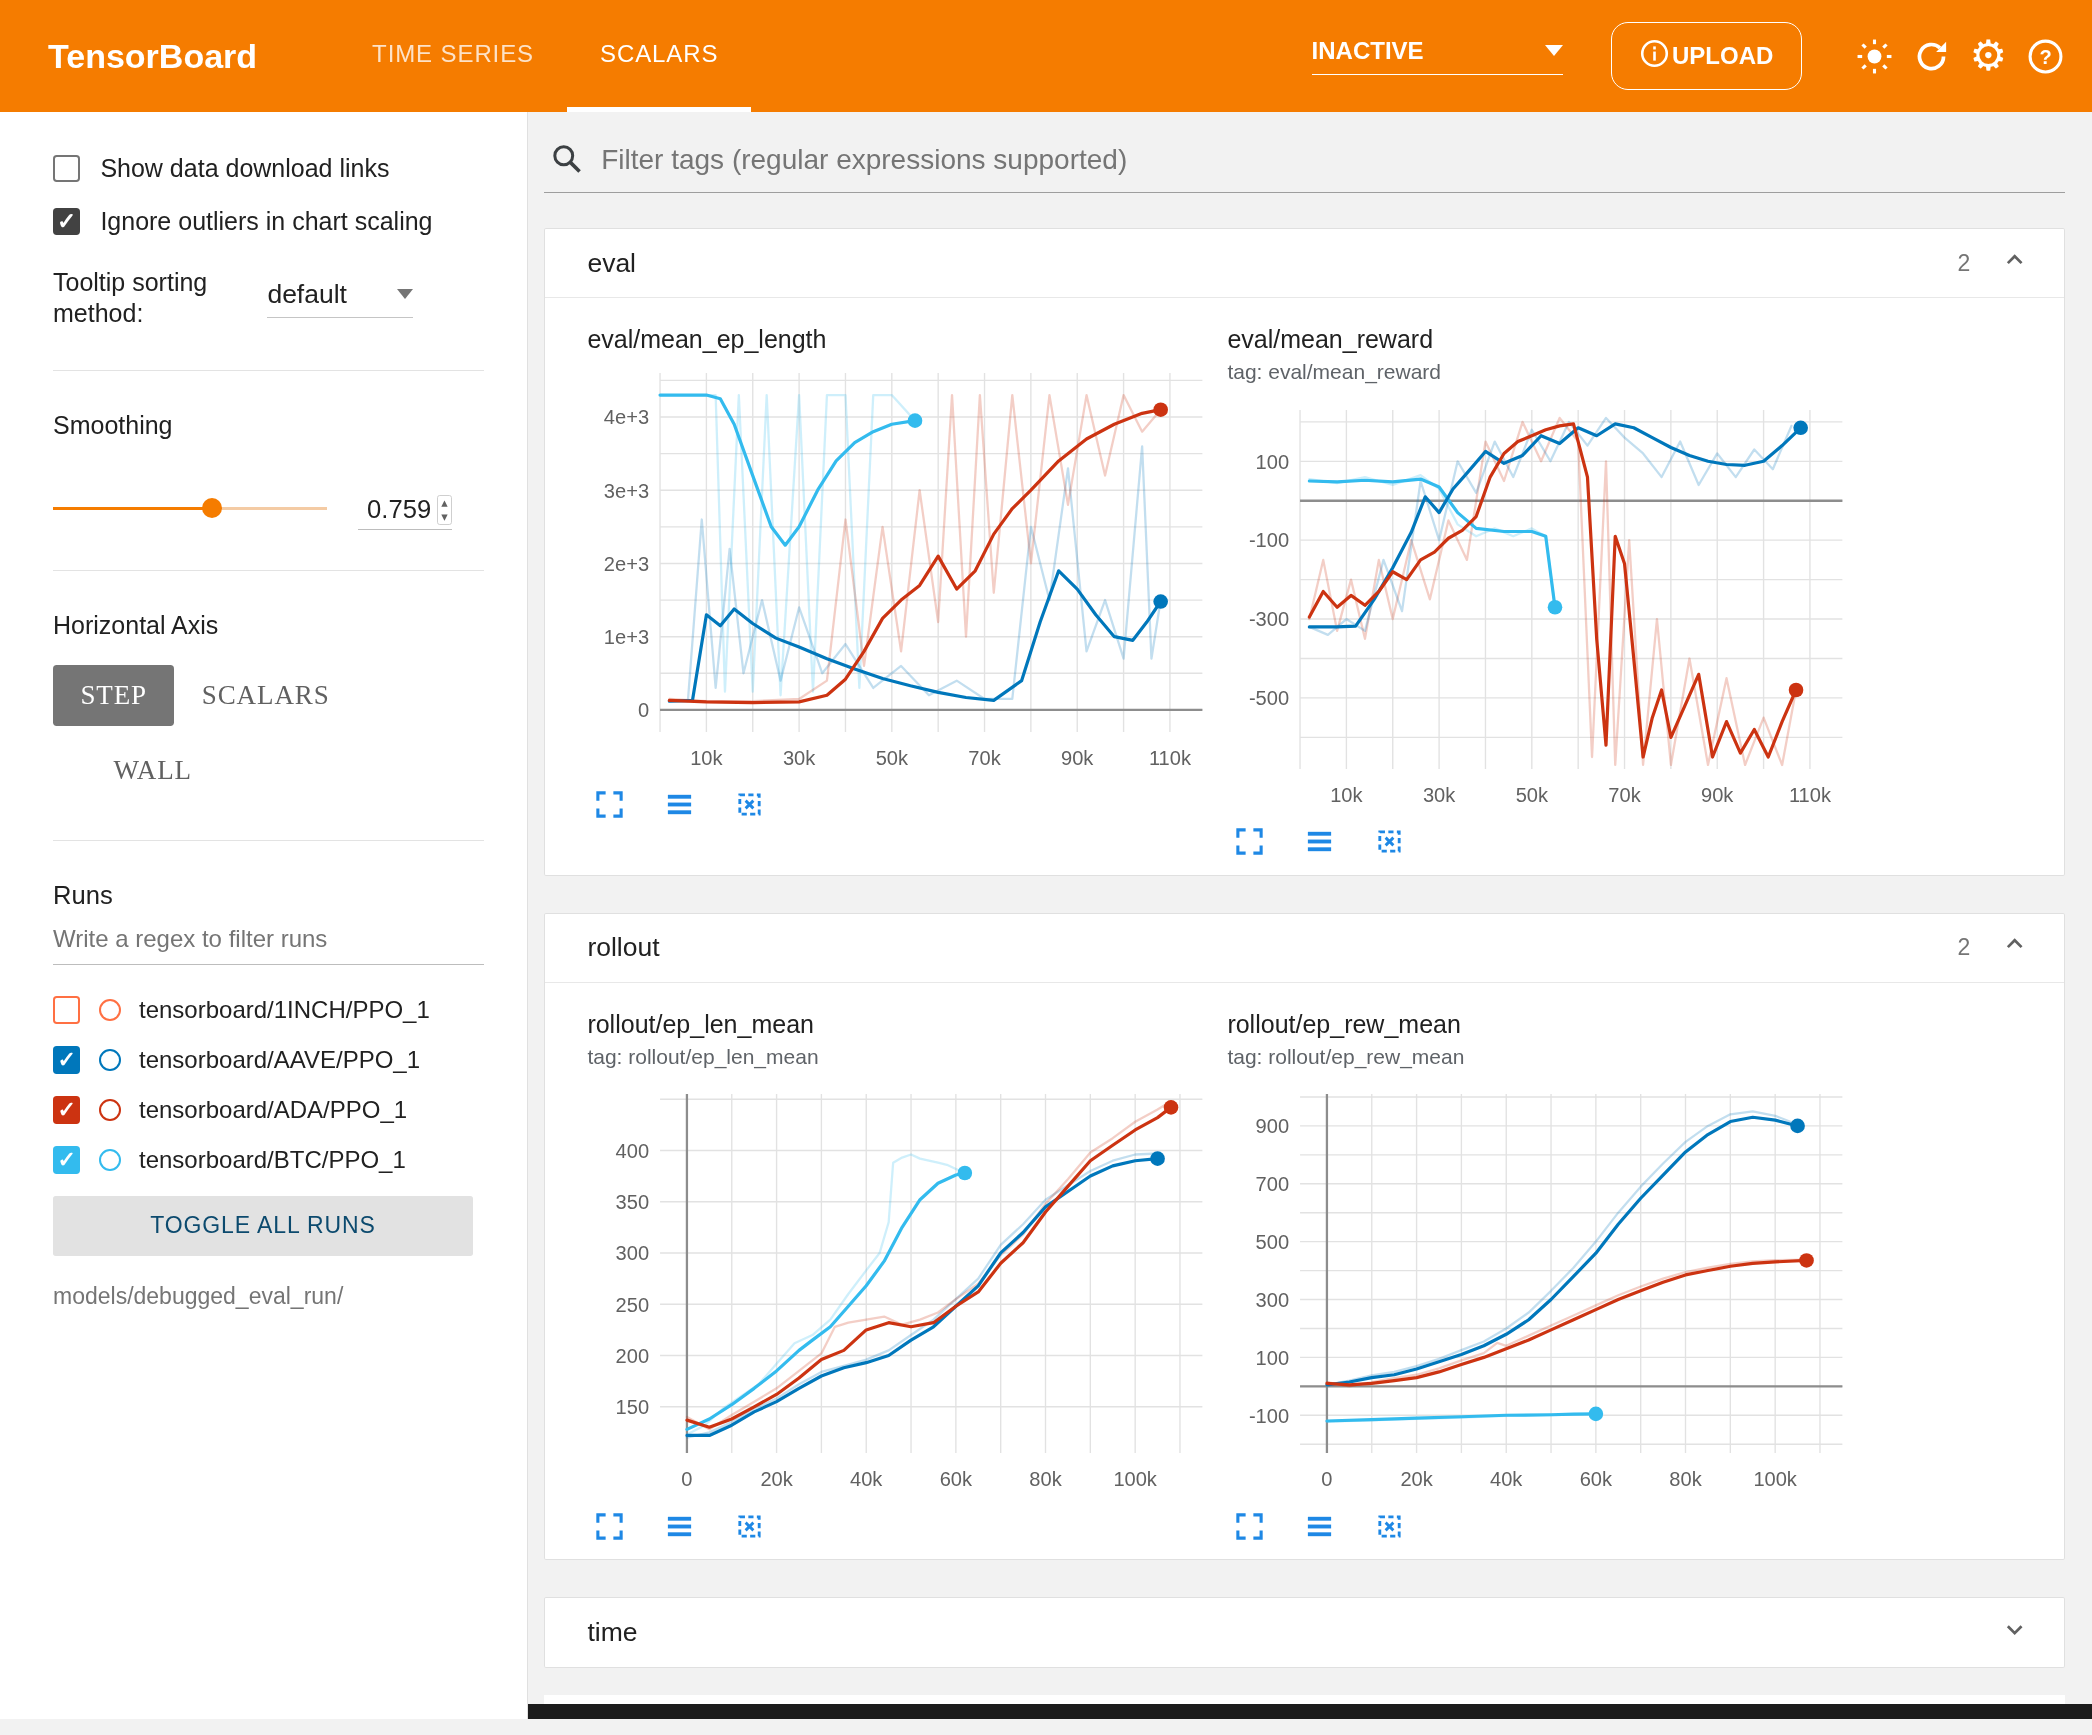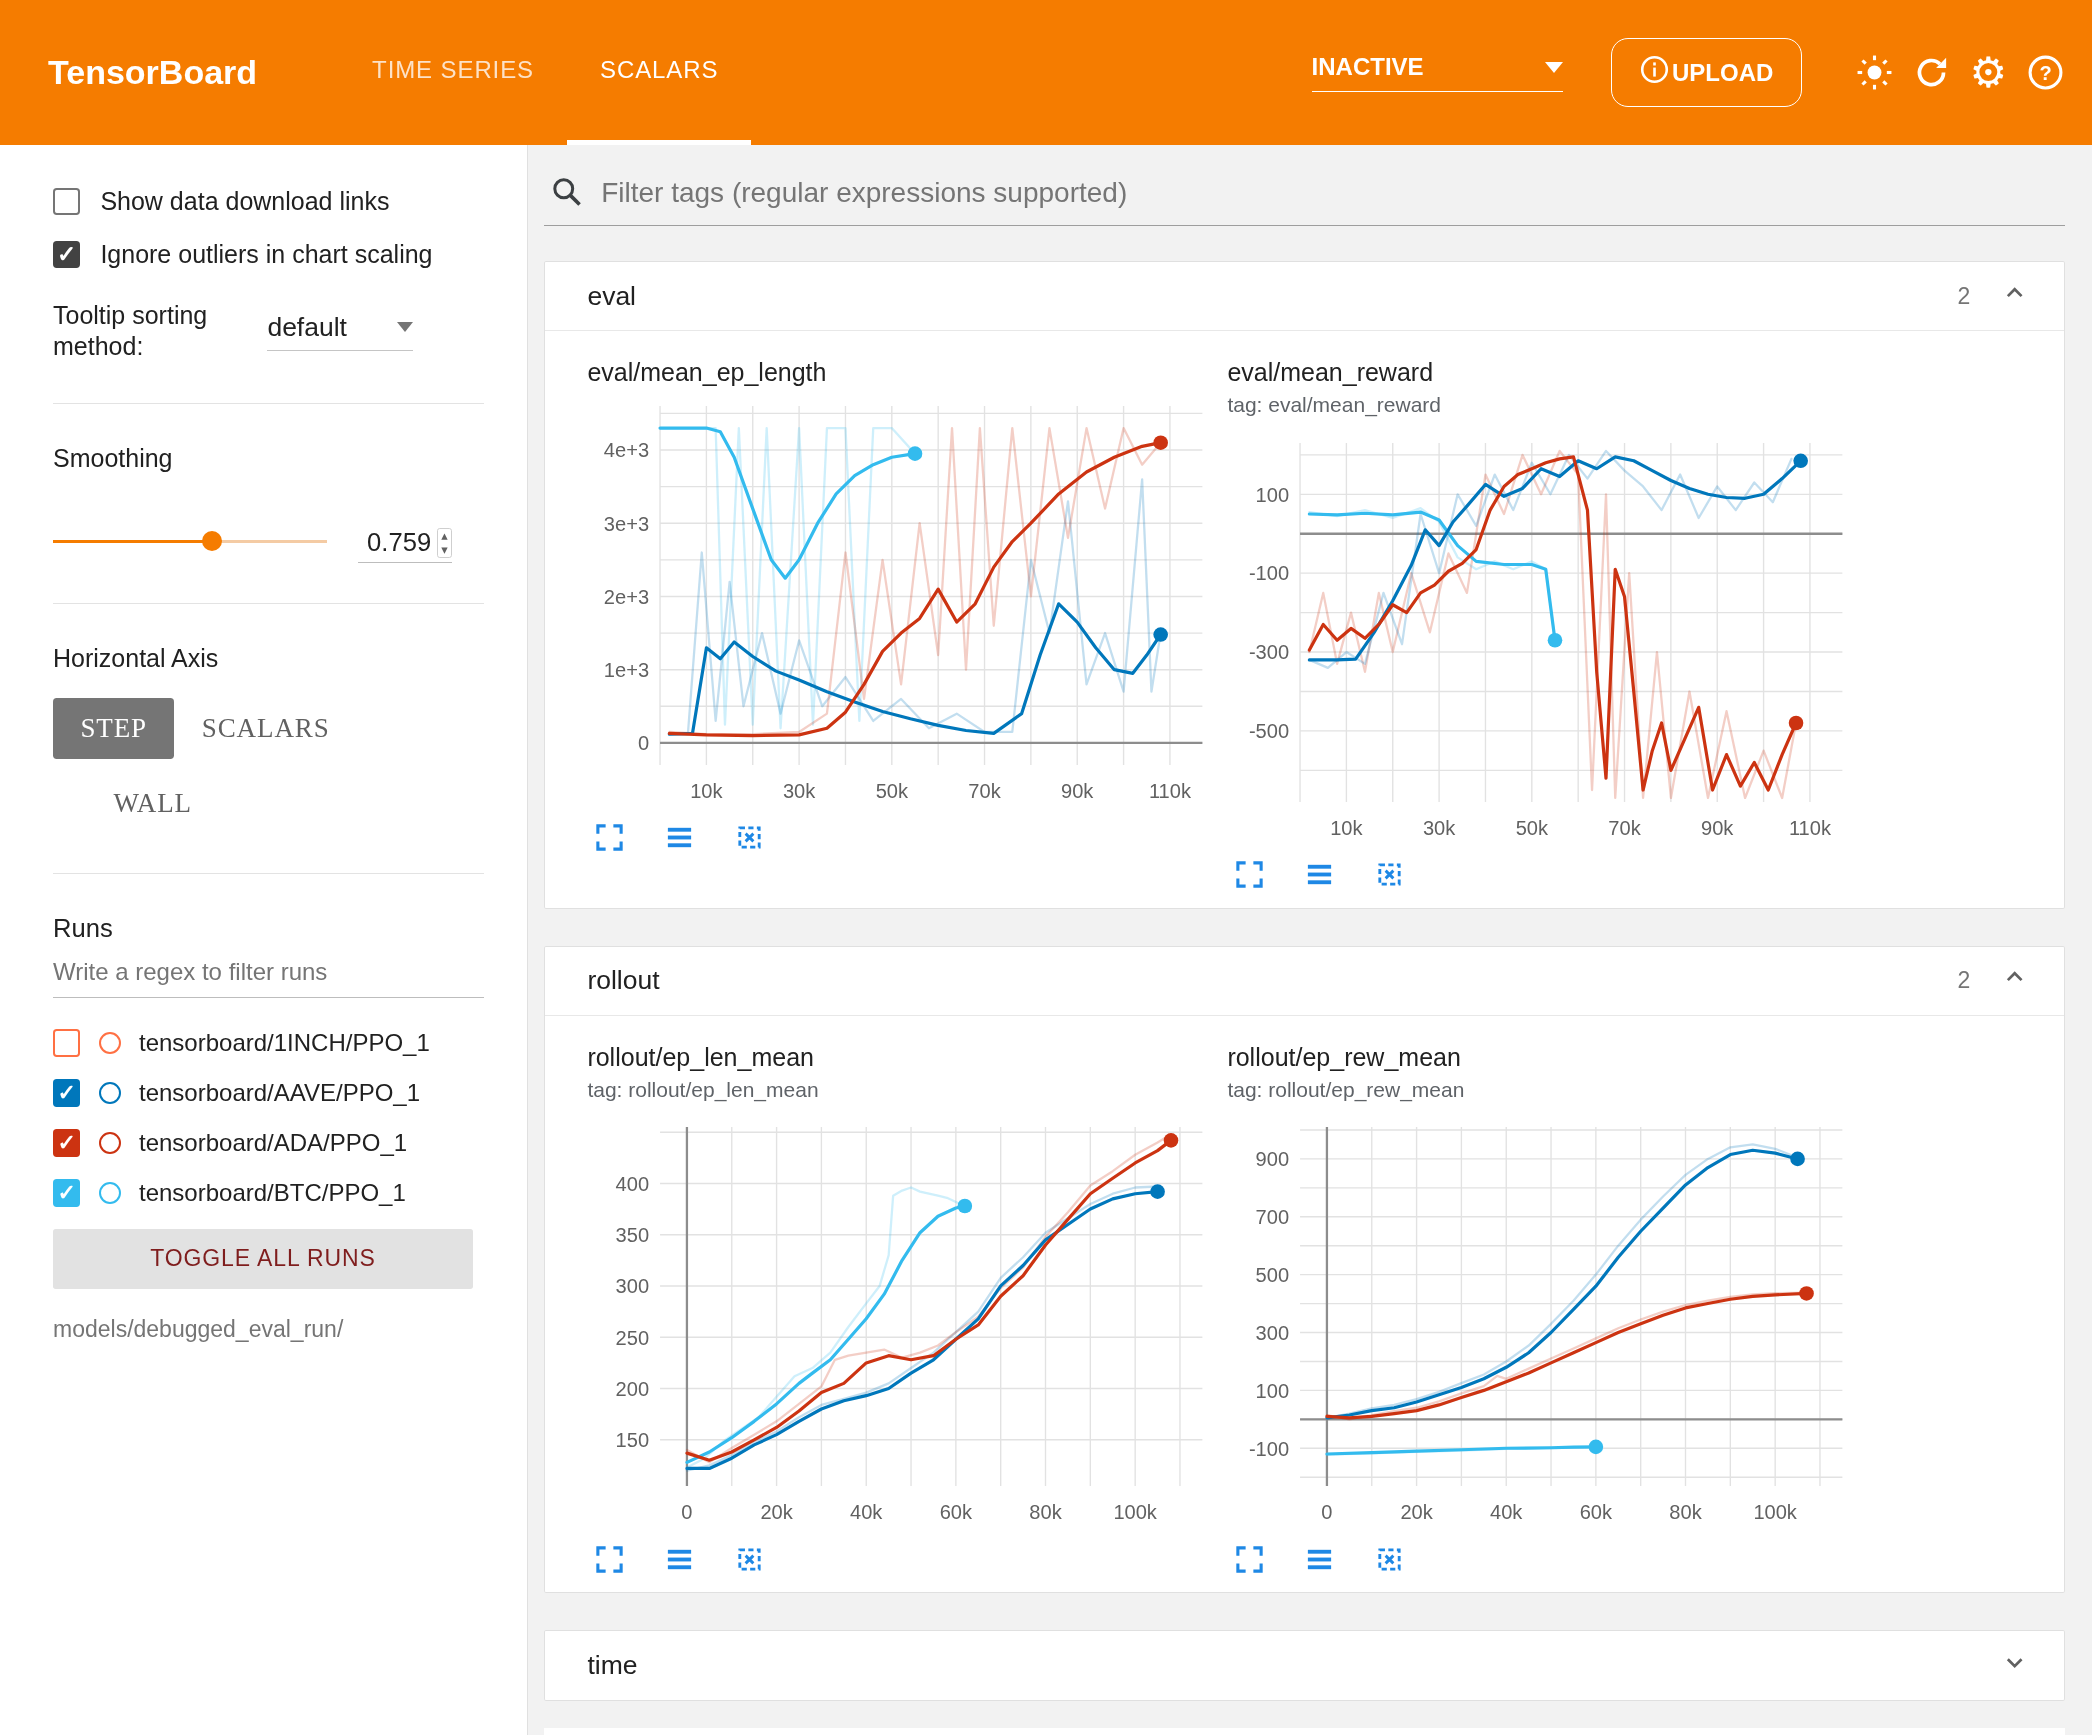--- a/index.html
+++ b/index.html
@@ -1,20 +1,20 @@
 <!DOCTYPE html>
 <html style="font-size:14.6px"><head>
 <meta charset="utf-8">
 <style>
   * { box-sizing: border-box; margin: 0; padding: 0; }
   html,body { width: 2092px; height: 1735px; overflow: hidden; background:#f2f2f2;
               font-family:"Liberation Sans", sans-serif; color:#212121; }
 
   
-  .topbar { height:145px; background:#f57c00; display:flex; align-items:stretch; color:#fff; }
+  .topbar { height:112px; background:#f57c00; display:flex; align-items:stretch; color:#fff; }
   .brand { font-size:34px; font-weight:bold; display:flex; align-items:center; padding:0 82px 0 48px; }
   .tab { font-size:24px; font-weight:500; letter-spacing:0.9px; display:flex; align-items:center;
          padding:0 33px; color:rgba(255,255,255,.78); border-bottom:5.5px solid transparent; cursor:pointer; }
   .tab.active { color:#fff; border-bottom-color:#fff; }
   .topbar .spacer { flex:1; }
   .status-select { align-self:center; display:flex; align-items:center; justify-content:space-between;
                    width:251px; border-bottom:1.8px solid #fff; padding-bottom:9.1px; font-size:24px; font-weight:bold; }
   .caret-down-w { width:0; height:0; border-left:9.1px solid transparent; border-right:9.1px solid transparent;
                   border-top:11px solid #fff; }
   .upload-btn { align-self:center; display:flex; align-items:center; gap:2px; border:1.8px solid #fff;
@@ -60,21 +60,21 @@
   .runs-title { font-size:25.6px; }
   .runs-filter { width:100%; border:none; outline:none; border-bottom:0.9px solid #bdbdbd; font-size:24px;
                  padding:14.6px 0 11px 0; margin-bottom:9.1px; font-family:"Liberation Sans",sans-serif; color:#212121; }
   .runs-filter::placeholder { color:#757575; }
   .run-row { display:flex; align-items:center; gap:18.3px; margin:22px 0; font-size:24px; }
   .run-cb { width:27.4px; height:27.4px; border:2.7px solid #757575; border-radius:3.7px; flex-shrink:0;
             display:flex; align-items:center; justify-content:center; cursor:pointer; }
   .run-cb .check { display:none; color:#fff; font-size:22px; font-weight:bold; line-height:1; }
   .run-cb.checked .check { display:block; }
   .run-circle { width:22px; height:22px; border:2.7px solid #757575; border-radius:50%; flex-shrink:0; cursor:pointer; }
-  .toggle-all { margin-top:16.4px; width:420px; background:#e2e2e2; color:#7f1d1d; text-align:center;
+  .toggle-all { margin-top:16.4px; width:420px; background:#e2e2e2; color:#0c4a6e; text-align:center;
                 font-size:23px; font-weight:500; letter-spacing:0.9px; padding:16.4px 0; border-radius:2.7px; cursor:pointer; }
   .runs-footer { margin-top:27.4px; color:#757575; font-size:23px; }
 
   
   .filter-row { display:flex; align-items:center; gap:18.3px; border-bottom:1.8px solid #9e9e9e;
                 padding:5.5px 3.7px 14.6px 5.5px; margin-bottom:35px; }
   .filter-input { flex:1; border:none; outline:none; background:transparent; font-size:28px;
                   font-family:"Liberation Sans",sans-serif; color:#212121; }
   .filter-input::placeholder { color:#757575; }
 

